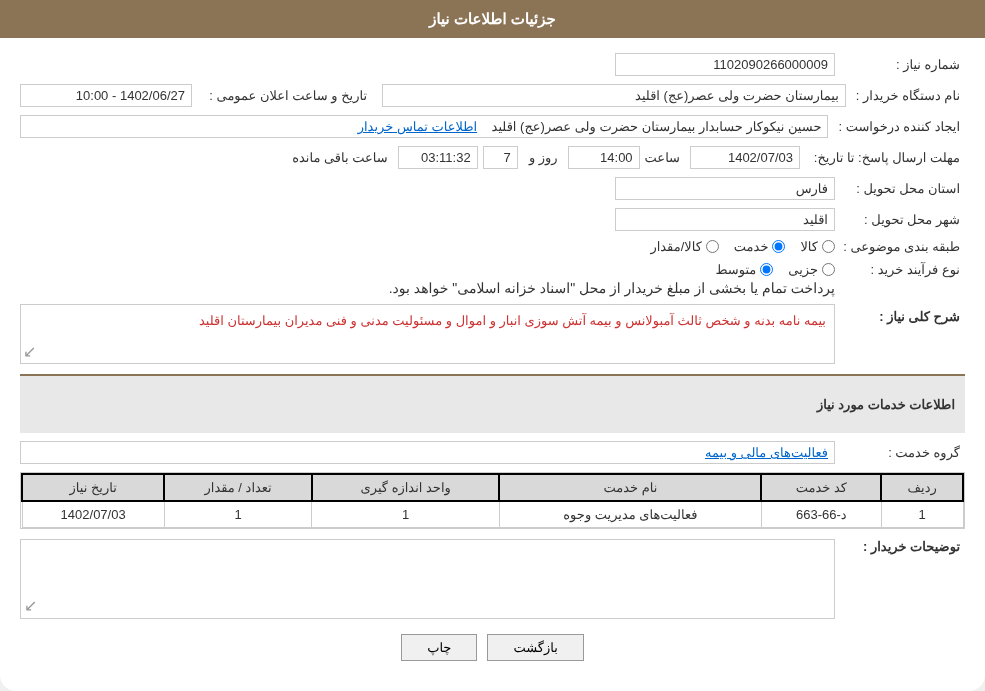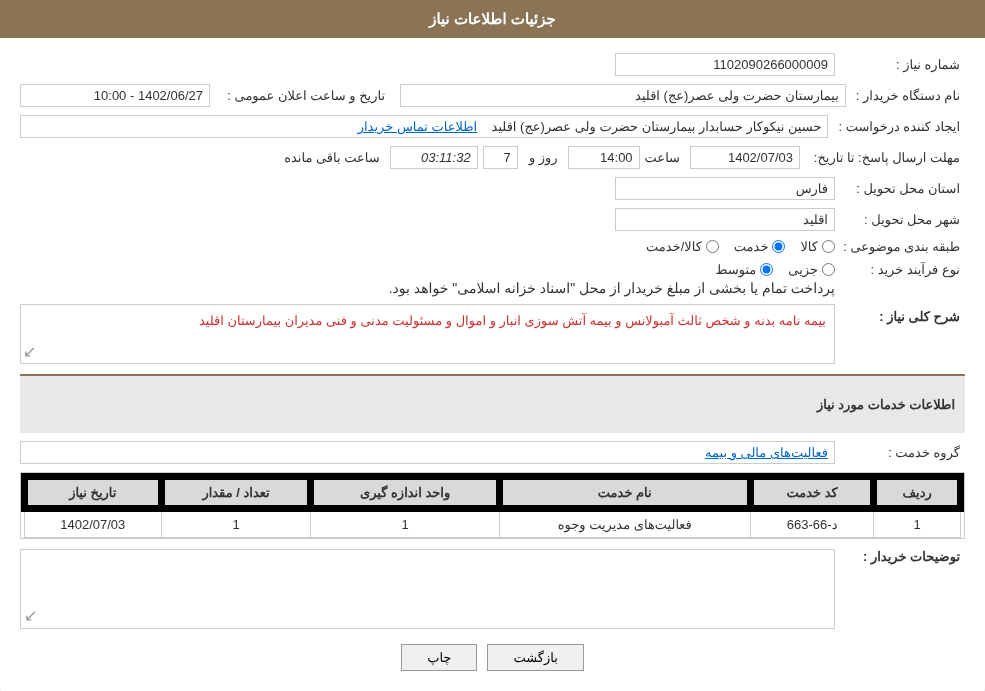--- a/index.html
+++ b/index.html
@@ -72,24 +72,24 @@
       border: 1px solid #ccc;
       margin-bottom: 10px;
     }
     table {
       width: 100%;
       border-collapse: collapse;
       font-size: 13px;
     }
     table th {
       background: #d9d9d9;
-      border: 7px solid #000000;
+      border: 2px solid #000000;
       padding: 5px 8px;
       text-align: center;
-      font-weight: bold;
+      font-weight: normal;
     }
     table td {
       border: 1px solid #ccc;
       padding: 5px 8px;
       text-align: center;
     }
     .radio-group {
       display: flex;
       gap: 15px;
       align-items: center;
@@ -182,40 +182,40 @@
 
     <div class="row">
       <span class="label">شماره نیاز :</span>
       <div class="value-box-fixed" style="width:220px;">1102090266000009</div>
     </div>
 
     <div class="row" style="gap:10px;">
       <span class="label" style="min-width:100px;">نام دستگاه خریدار :</span>
       <div class="value-box">بیمارستان حضرت ولی عصر(عج) اقلید</div>
       <span class="label" style="min-width:170px; text-align:right;">تاریخ و ساعت اعلان عمومی :</span>
-      <div class="value-box-fixed" style="width:190px;">1402/06/27 - 10:00</div>
+      <div class="value-box-fixed" style="width:172px;">1402/06/27 - 10:00</div>
     </div>
 
     <div class="row" style="gap:10px;">
       <span class="label" style="min-width:100px;">ایجاد کننده درخواست :</span>
       <div class="value-box">
         <span>حسین نیکوکار حسابدار بیمارستان حضرت ولی عصر(عج) اقلید</span>
         &nbsp;&nbsp;
         <span class="link-blue">اطلاعات تماس خریدار</span>
       </div>
     </div>
 
     <div class="row" style="gap:5px;">
       <span class="label" style="min-width:160px;">مهلت ارسال پاسخ: تا تاریخ:</span>
       <div class="value-box-fixed" style="width:110px;">1402/07/03</div>
       <span class="label" style="min-width:40px;">ساعت</span>
       <div class="value-box-fixed" style="width:72px;">14:00</div>
       <span class="label" style="min-width:40px;">روز و</span>
       <div class="value-box-fixed" style="width:35px;">7</div>
-      <div class="value-box-fixed" style="width:88px;font-style:italic;">03:11:32</div>
+      <div class="value-box-fixed" style="width:80px;">03:11:32</div>
       <span class="label" style="min-width:110px;">ساعت باقی مانده</span>
     </div>
 
     <div class="row">
       <span class="label">استان محل تحویل :</span>
       <div class="value-box-fixed" style="width:220px;">فارس</div>
     </div>
 
     <div class="row">
       <span class="label">شهر محل تحویل :</span>
@@ -228,21 +228,21 @@
         <div class="radio-item">
           <input type="radio" name="subject" style="">
           <span>کالا</span>
         </div>
         <div class="radio-item">
           <input type="radio" name="subject" checked="" style="">
           <span>خدمت</span>
         </div>
         <div class="radio-item">
           <input type="radio" name="subject" style="">
-          <span>کالا/خدمت</span>
+          <span>کالا/مقدار</span>
         </div>
       </div>
     </div>
 
     <div class="row" style="align-items:flex-start;">
       <span class="label">نوع فرآیند خرید :</span>
       <div style="display:flex; flex-direction:column; flex:1;">
         <div class="radio-group">
           <div class="radio-item">
             <input type="radio" name="purchase" style="">

